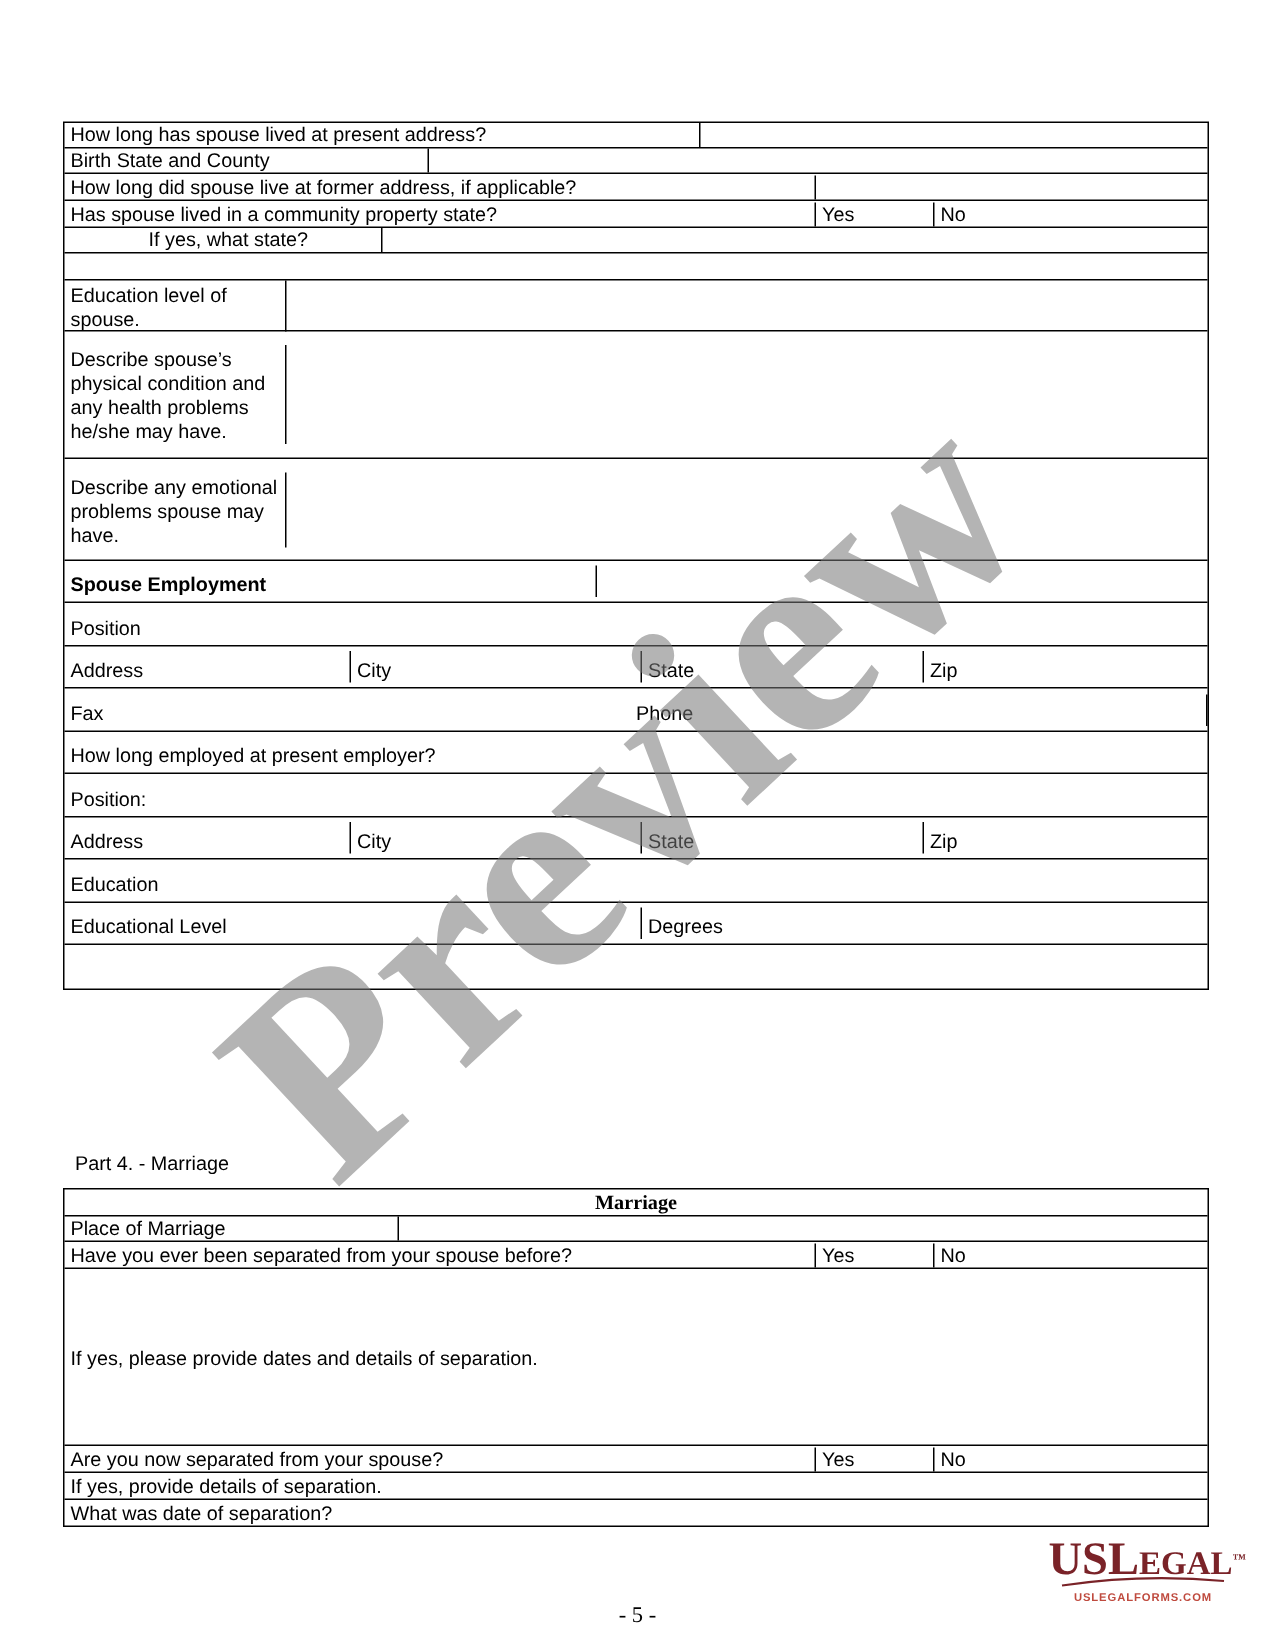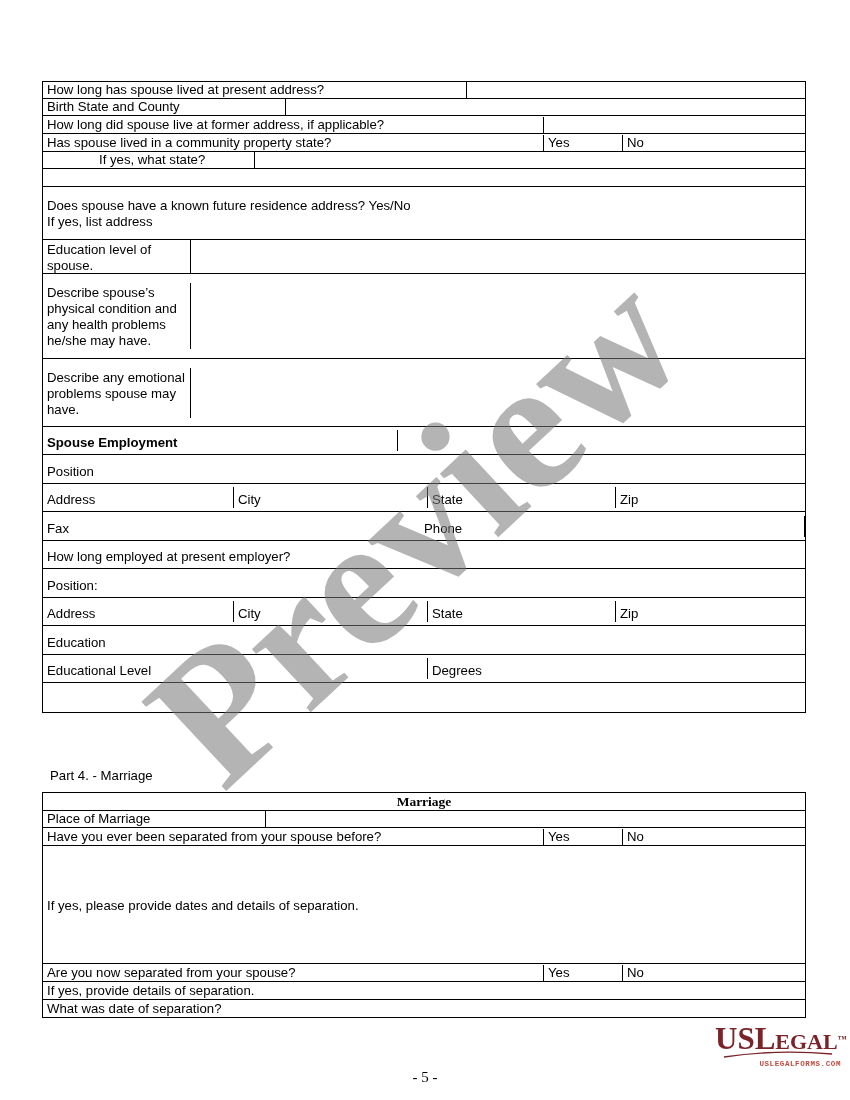--- a/index.html
+++ b/index.html
@@ -30,26 +30,26 @@
   .part4{position:absolute;left:50px;top:768px;font-size:13.2px;z-index:1}
 
   .watermark{
     position:absolute;left:415px;top:528px;
     transform:translate(-50%,-50%) rotate(-43deg);
     font-family:"Liberation Serif",serif;font-weight:bold;
     font-size:188px;color:#777;opacity:.55;white-space:nowrap;
     z-index:10;pointer-events:none
   }
 
-  .logo{position:absolute;left:715px;top:1024px;width:126px;text-align:right;z-index:3}
+  .logo{position:absolute;left:699px;top:1024px;width:126px;text-align:center;z-index:3}
   .logo-name{font-family:"Liberation Serif",serif;font-variant:small-caps;font-weight:bold;
     font-size:31px;line-height:30px;color:#7a2328;white-space:nowrap}
   .logo-tm{font-size:9px;vertical-align:top;letter-spacing:0}
   .logo-swoosh{display:block;margin:-3px auto 0}
-  .logo-site{font-size:7.5px;font-weight:bold;letter-spacing:.6px;color:#bf4a3e;margin-top:1px;font-family:Liberation Mono, monospace}
+  .logo-site{font-size:7.5px;font-weight:bold;letter-spacing:.6px;color:#bf4a3e;margin-top:1px;font-family:Liberation Sans, sans-serif}
 
   .pagenum{position:absolute;left:0;right:0;top:1069px;text-align:center;
     font-family:"Liberation Serif",serif;font-size:15px;z-index:1}
 </style>
 </head>
 <body>
 
 <div class="page">
 
   <div class="watermark">Preview</div>
@@ -80,26 +80,20 @@
     <div class="row h17">
       <div class="cell w52"></div>
       <div class="cell w160">If yes, what state?</div>
       <div class="cell fill"></div>
     </div>
 
     <div class="row h18">
       <div class="cell fill"></div>
     </div>
 
-    <div class="row h53 pad2">
-      <div class="cell fill">
-        <div>Does spouse have a known future residence address? Yes/No</div>
-        <div>If yes, list address</div>
-      </div>
-    </div>
 
     <div class="row h34 pad2">
       <div class="cell w148">Education level of spouse.</div>
       <div class="cell fill"></div>
     </div>
 
     <div class="row h85 pad2">
       <div class="cell w148">Describe spouse’s physical condition and any health problems he/she may have.</div>
       <div class="cell fill"></div>
     </div>

